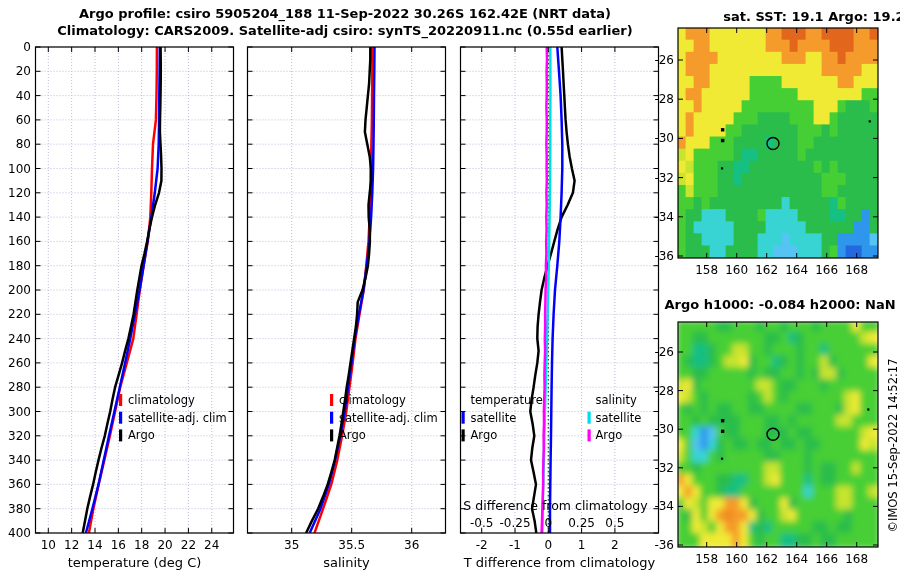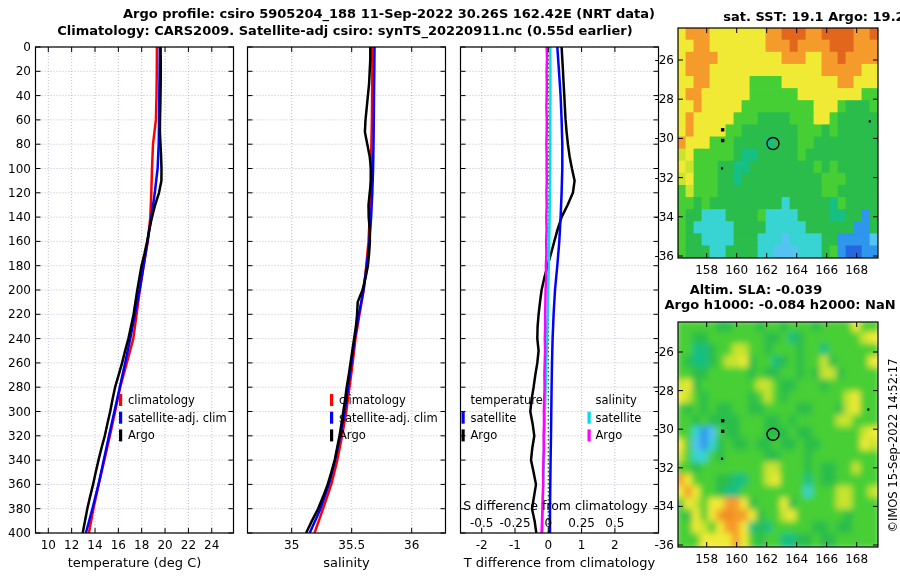--- a/index.html
+++ b/index.html
@@ -1,36 +1,35 @@
 <!DOCTYPE html>
 <html><head>
 <meta charset="utf-8">
 <style>
   html,body{margin:0;padding:0;background:#fff;}
   #fig{position:relative;width:900px;height:580px;background:#fff;
        font-family:"DejaVu Sans","Liberation Sans",sans-serif;color:#000;overflow:hidden;}
   #plot-svg{position:absolute;left:0;top:0;}
   .figtitle{position:absolute;font-weight:bold;font-size:13px;text-align:center;white-space:nowrap;}
-  #t1{left:35px;width:620px;top:6px;text-align:right;}
+  #t1{left:35px;width:620px;top:6px;}
   #t2{left:35px;width:620px;top:23px;}
   #mt1{left:696px;width:236px;top:9px;}
   #mt2a{left:656px;width:200px;top:282px;}
   #mt2b{left:660px;width:240px;top:297px;}
   #credit{position:absolute;left:786px;top:439px;width:212px;height:13px;
           font-size:11.5px;text-align:center;white-space:nowrap;
           transform:rotate(-90deg);transform-origin:center center;}
 </style>
 </head>
 <body>
 
 <div id="fig">
   <div id="t1" class="figtitle">Argo profile: csiro 5905204_188 11-Sep-2022 30.26S 162.42E (NRT data)</div>
   <div id="t2" class="figtitle">Climatology: CARS2009. Satellite-adj csiro: synTS_20220911.nc (0.55d earlier)</div>
   <div id="mt1" class="figtitle">sat. SST: 19.1 Argo: 19.2</div>
-  <div id="mt2a" class="figtitle">Altim. SLA: -0.039</div>
   <div id="mt2b" class="figtitle">Argo h1000: -0.084 h2000: NaN</div>
   <div id="credit">©IMOS 15-Sep-2022 14:52:17</div>
   <svg id="plot-svg" width="900" height="580">
       <defs>
         <clipPath id="clip0">
           <rect x="35.5" y="47" width="198" height="486"></rect>
         </clipPath>
         <clipPath id="clip1">
           <rect x="247.5" y="47" width="198" height="486"></rect>
         </clipPath>

